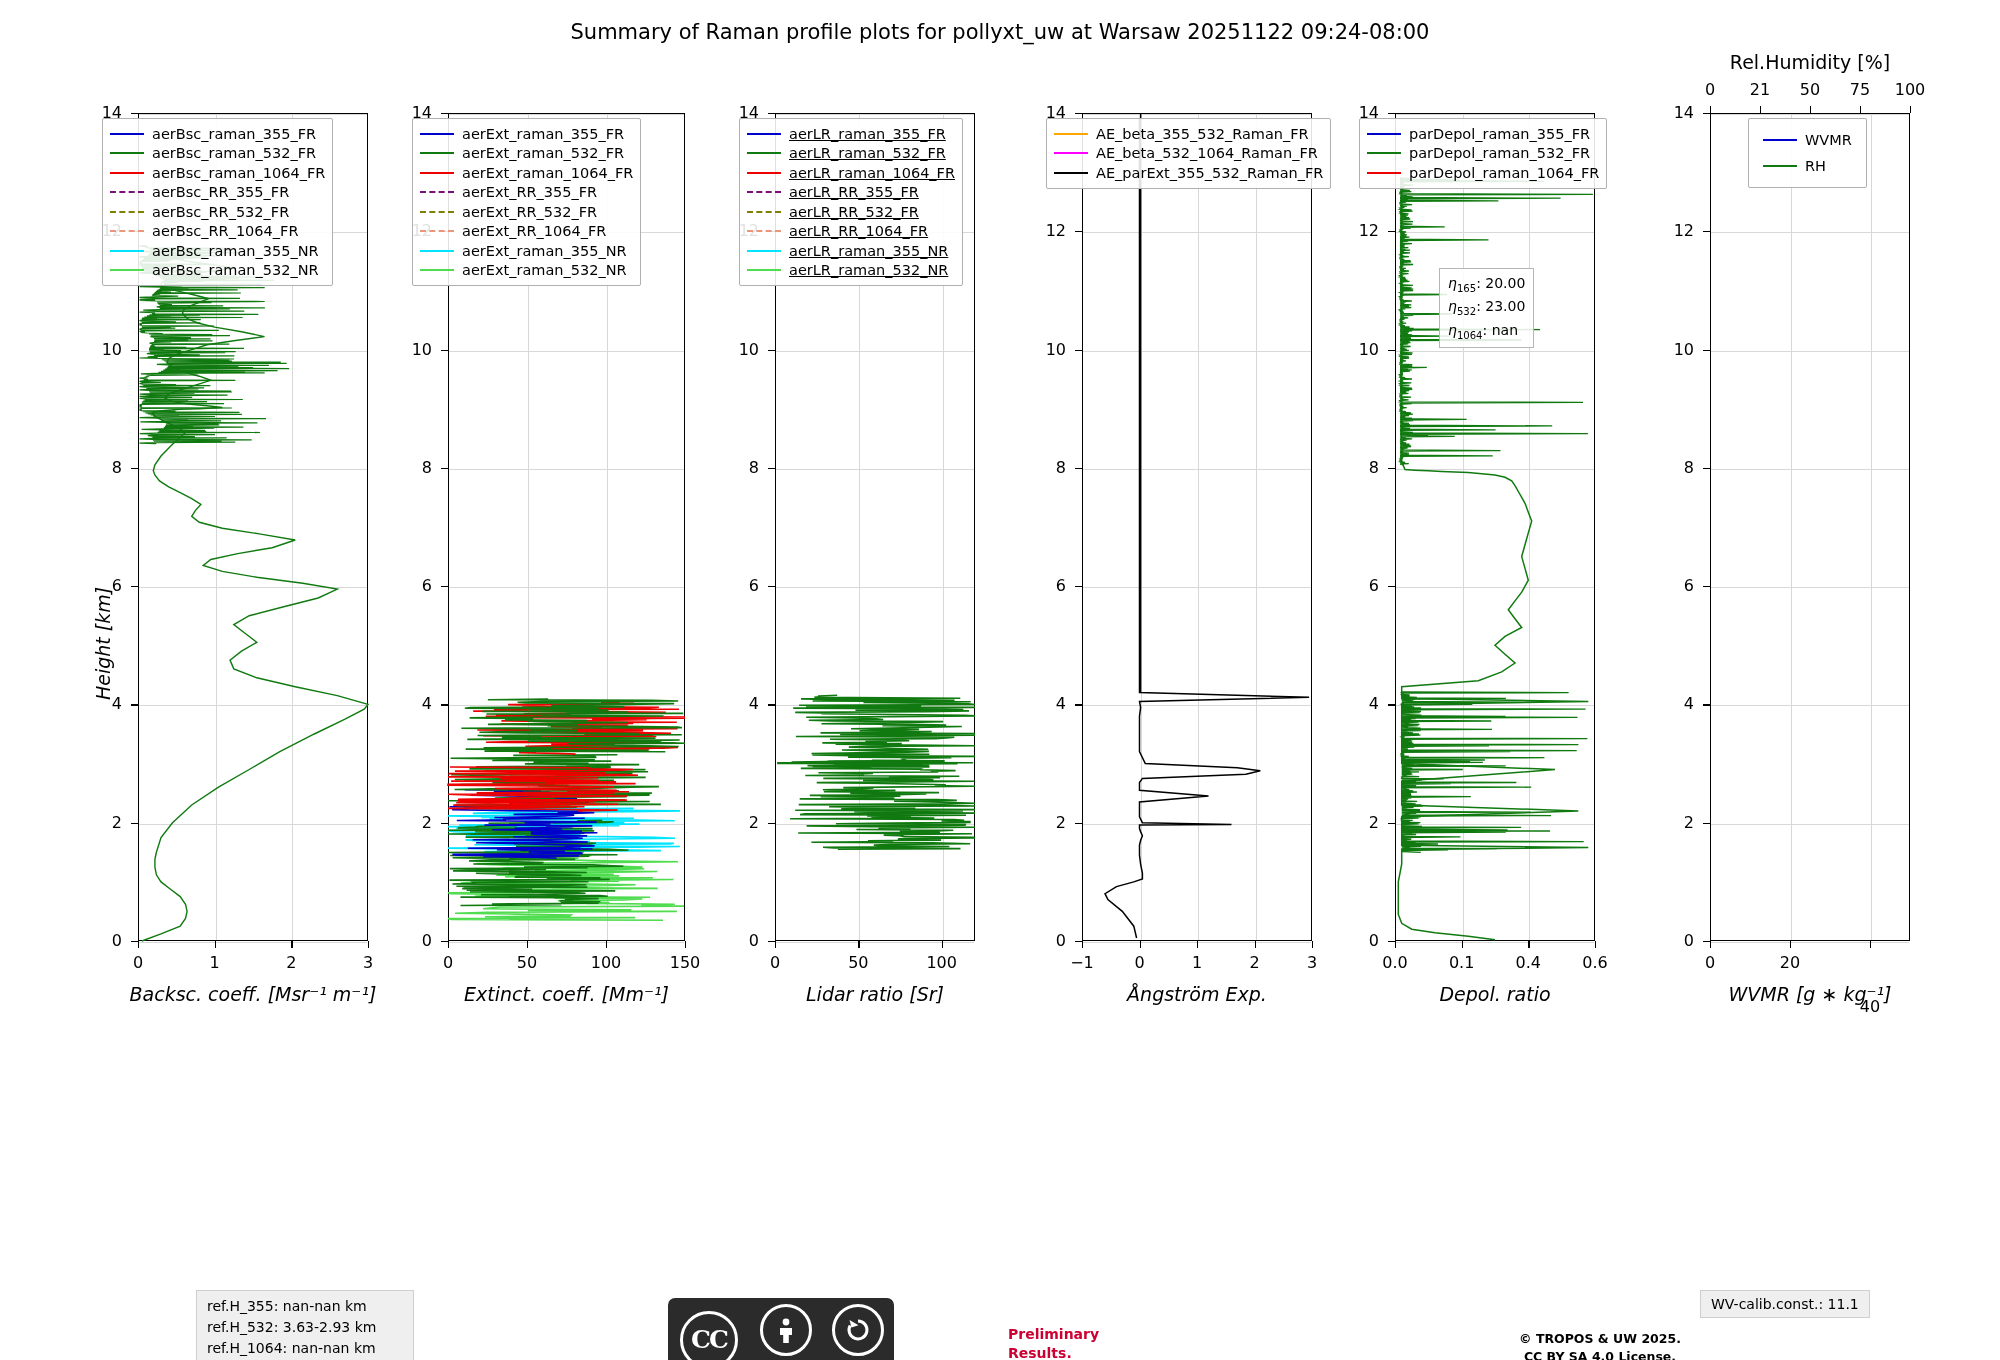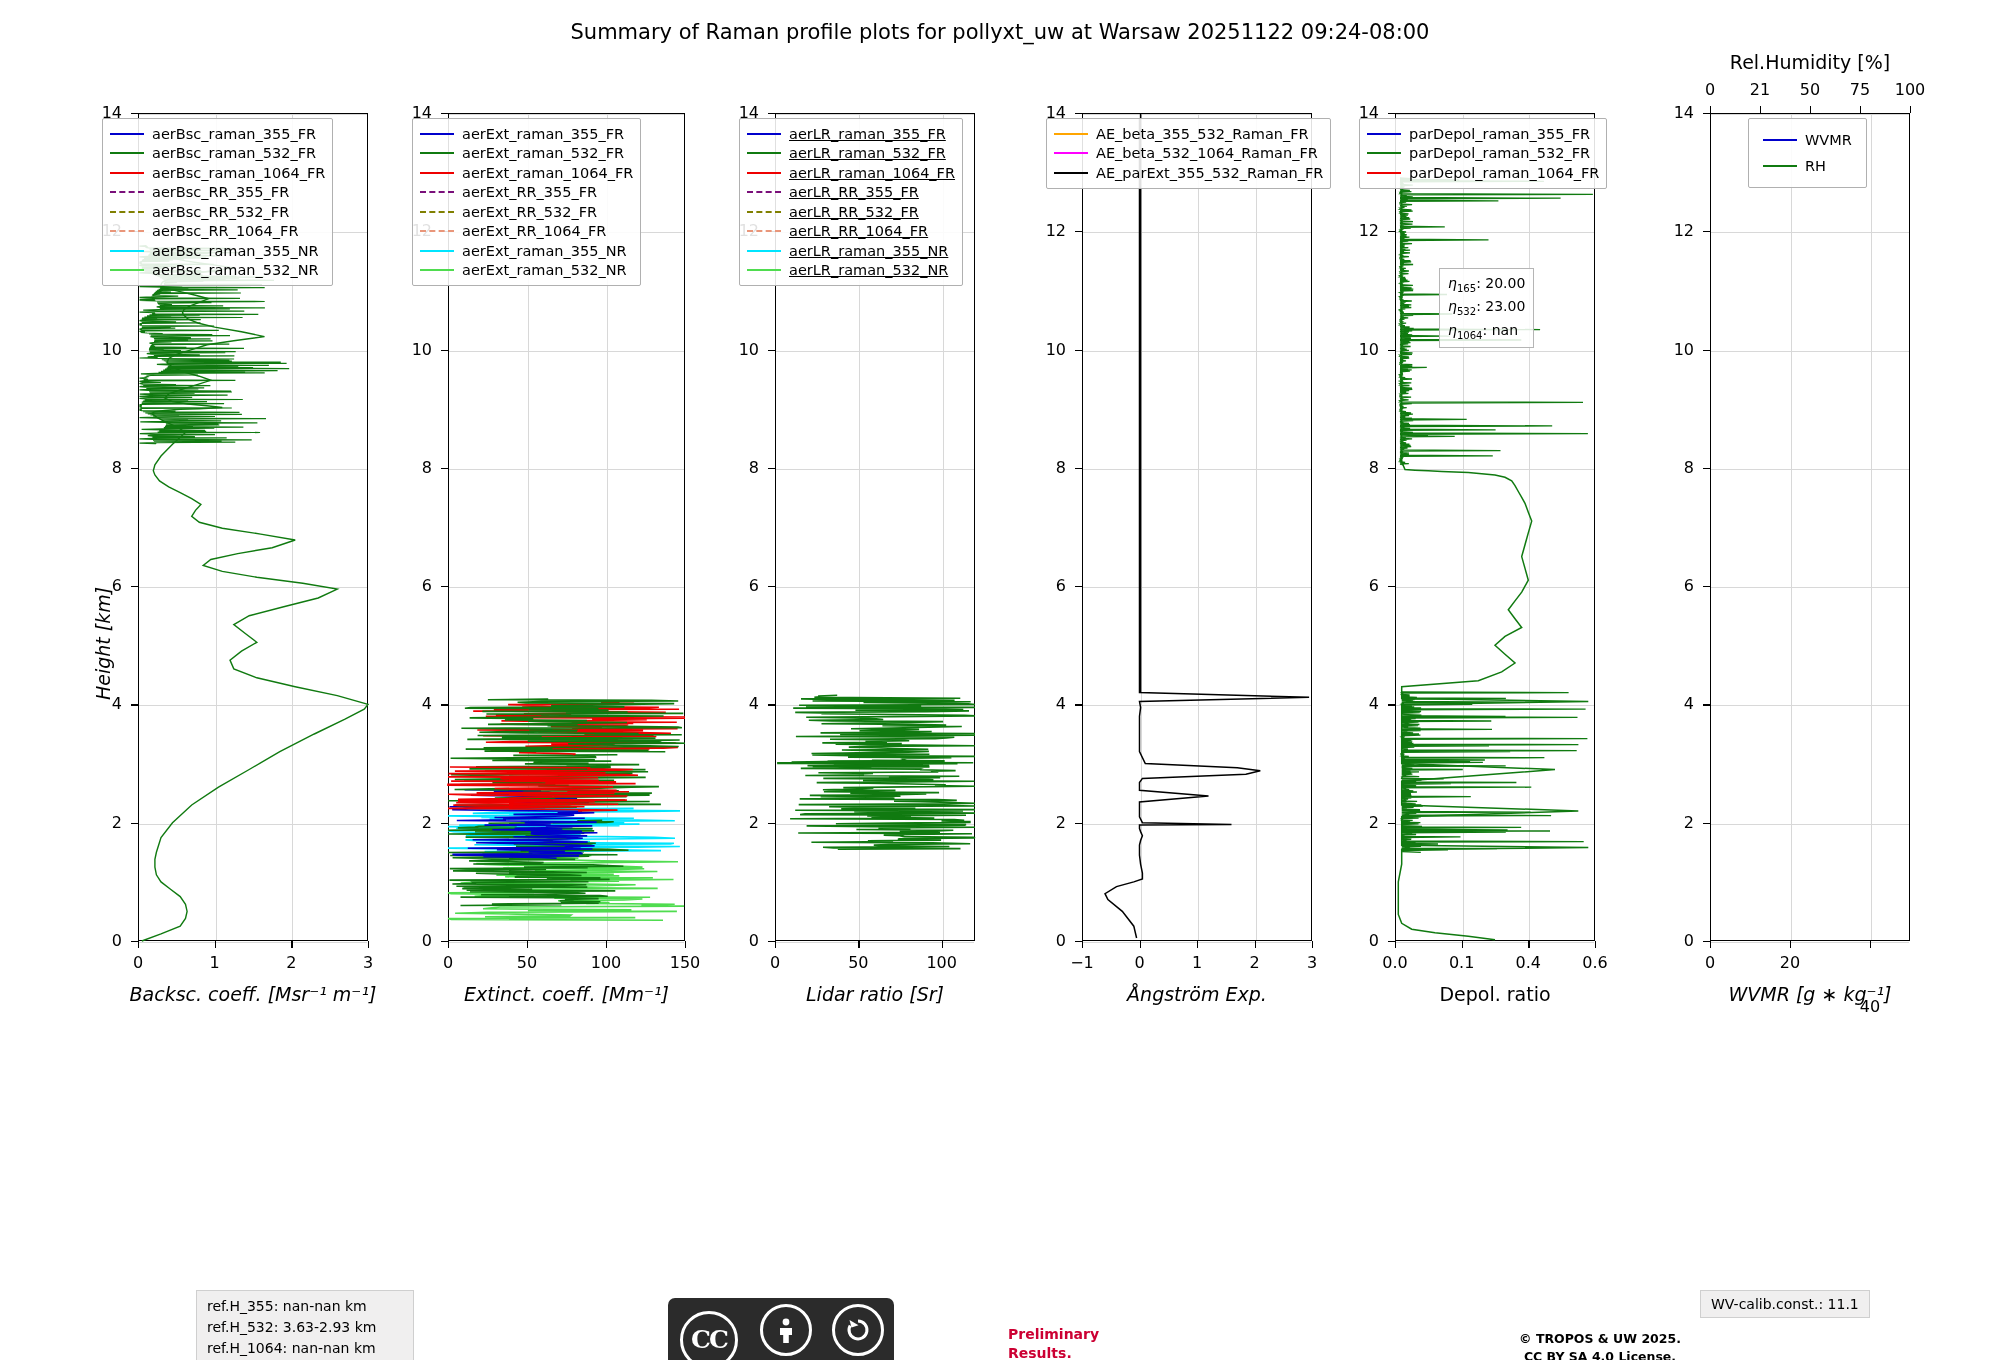--- a/index.html
+++ b/index.html
@@ -508,21 +508,21 @@
     <div class="tick-mark-y" style="left: 1388px; top: 113px;"></div>
     <div class="ytick-label" style="left: 1339px; top: 103px;">14</div>
     <div class="tick-mark-x" style="left: 1395px; top: 941px;"></div>
     <div class="xtick-label" style="left: 1365px; top: 953px;">0.0</div>
     <div class="tick-mark-x" style="left: 1461.67px; top: 941px;"></div>
     <div class="xtick-label" style="left: 1431.67px; top: 953px;">0.1</div>
     <div class="tick-mark-x" style="left: 1528.33px; top: 941px;"></div>
     <div class="xtick-label" style="left: 1498.33px; top: 953px;">0.4</div>
     <div class="tick-mark-x" style="left: 1595px; top: 941px;"></div>
     <div class="xtick-label" style="left: 1565px; top: 953px;">0.6</div>
-    <div class="xlabel" style="left: 1325px; top: 983px; width: 340px; ">Depol. ratio</div>
+    <div class="xlabel" style="left: 1325px; top: 983px; width: 340px; font-style: italic;">Depol. ratio</div>
     <div class="legend" style="left: 1359px; top: 118px;">
       <div class="legend-row">
         <span class="legend-swatch" style="border-top-style: solid; border-top-color: rgb(0, 0, 204);"></span>
         <span class="legend-label">parDepol_raman_355_FR</span>
       </div>
       <div class="legend-row">
         <span class="legend-swatch" style="border-top-style: solid; border-top-color: rgb(16, 122, 16);"></span>
         <span class="legend-label">parDepol_raman_532_FR</span>
       </div>
       <div class="legend-row">

